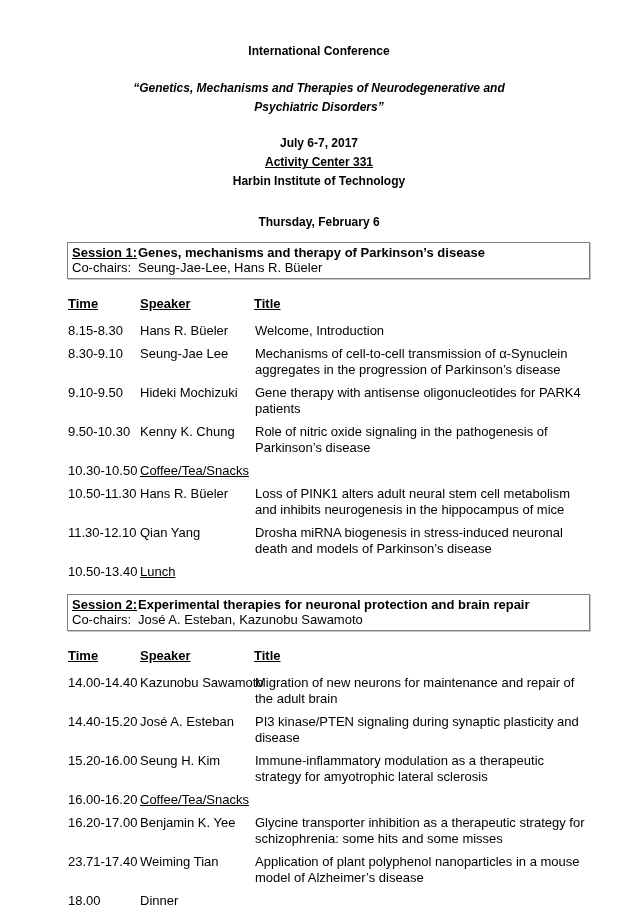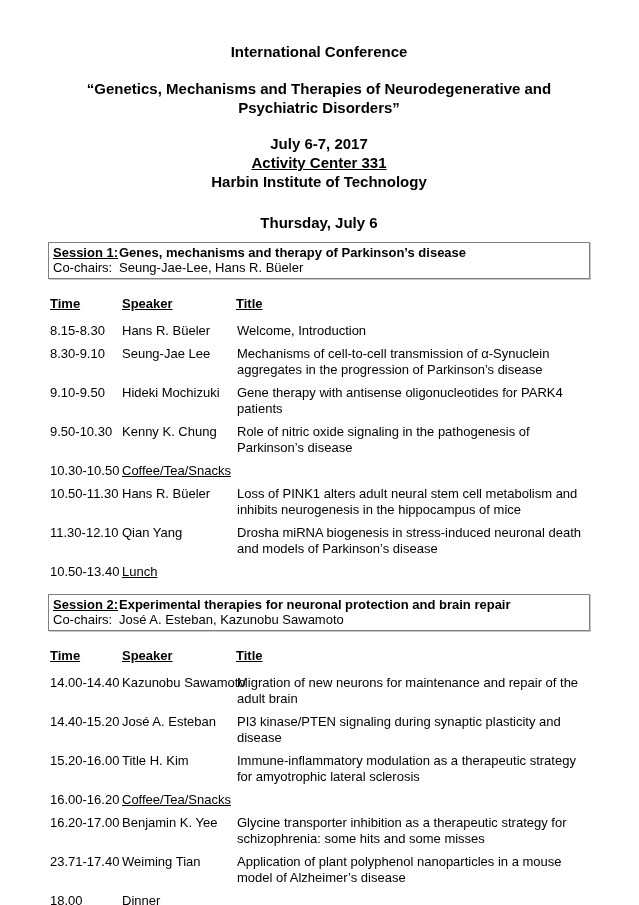--- a/index.html
+++ b/index.html
@@ -14,71 +14,72 @@
     padding: 42px 49px 20px 48px;
     background: #ffffff;
     color: #000000;
     font-family: "Liberation Sans", "DejaVu Sans", sans-serif;
     font-size: 13px;
     line-height: 16px;
   }
   .doc-header {
     text-align: center;
     font-weight: bold;
-    font-size: 15px;
+    font-size: 12px;
     line-height: 19px;
   }
   .doc-header p { margin: 0; }
   .conf-label   { margin-bottom: 18px !important; }
-  .conf-title   { margin-bottom: 17px !important; }
+  .conf-title   { margin-bottom: 17px !important; font-style: italic; }
   .event-block  { margin-bottom: 22px !important; }
   .day-title    { margin-bottom: 10px !important; }
   .u { text-decoration: underline; }
   .bold { font-weight: bold; }
 
   .session { margin-top: 0; }
   .session + .session { margin-top: 14px; }
 
   .session-box {
     border: 1px solid #7f7f7f;
     box-shadow: 1px 1px 0 #c8c8c8;
     padding: 2px 4px 3px 4px;
     line-height: 15px;
+    margin-left: 19px;
   }
   .box-row { display: flex; }
   .box-label {
     flex: 0 0 66px;
     white-space: nowrap;
   }
   .box-content { flex: 1 1 auto; }
 
   .grid {
     display: grid;
     grid-template-columns: 72px 114px 1fr;
-    margin-left: 2px;
+    margin-left: 20px;
   }
   .header-row {
     margin-top: 17px;
     margin-bottom: 11px;
   }
   .header-row span { justify-self: start; }
   .row { margin-bottom: 7px; }
   .cell.speaker { white-space: nowrap; }
   .cell.title { padding-left: 1px; }
 </style>
 </head>
 <body>
 
 <div class="page">
 
   <div class="doc-header">
     <p class="conf-label">International Conference</p>
     <p class="conf-title"><span>“Genetics, Mechanisms and Therapies of Neurodegenerative and</span><br><span>Psychiatric Disorders”</span></p>
     <p class="event-block"><span>July 6-7, 2017</span><br><span class="u">Activity Center 331</span><br><span>Harbin Institute of Technology</span></p>
-    <p class="day-title">Thursday, July 6</p>
+    <p class="day-title">Thursday, February 6</p>
   </div>
 
   <div id="schedule">
   <section class="session">
     <div class="session-box">
       <div class="box-row">
         <span class="box-label bold u">Session 1:</span>
         <span class="box-content bold">Genes, mechanisms and therapy of Parkinson’s disease</span>
       </div>
       <div class="box-row">
@@ -166,21 +167,21 @@
   </div>
 
   <div class="grid row">
     <span class="cell time">14.40-15.20</span>
     <span class="cell speaker">José A. Esteban</span>
     <span class="cell title">PI3 kinase/PTEN signaling during synaptic plasticity and disease</span>
   </div>
 
   <div class="grid row">
     <span class="cell time">15.20-16.00</span>
-    <span class="cell speaker">Title H. Kim</span>
+    <span class="cell speaker">Seung H. Kim</span>
     <span class="cell title">Immune-inflammatory modulation as a therapeutic strategy for amyotrophic lateral sclerosis</span>
   </div>
 
   <div class="grid row">
     <span class="cell time">16.00-16.20</span>
     <span class="cell speaker u">Coffee/Tea/Snacks</span>
     <span class="cell title"></span>
   </div>
 
   <div class="grid row">

